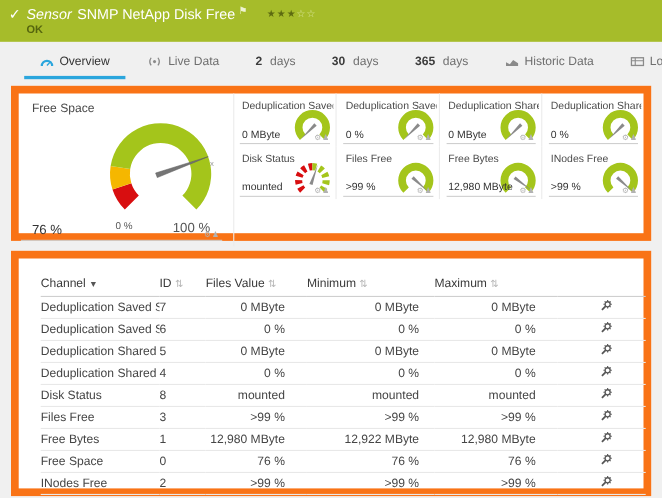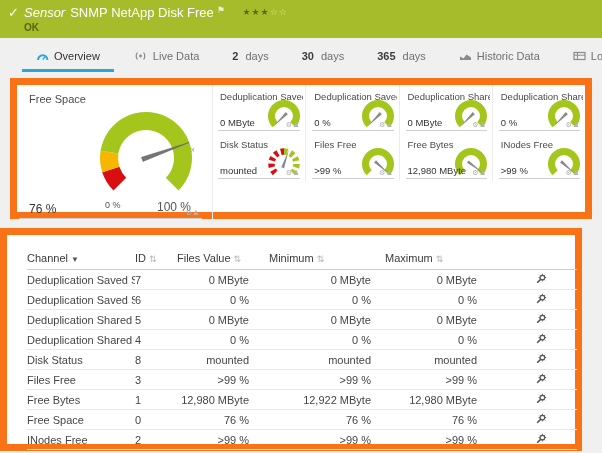--- a/index.html
+++ b/index.html
@@ -24,21 +24,21 @@
   .tabbar{position:absolute;left:0;top:38px;width:602px;height:34px;display:flex;align-items:flex-end;
           padding-left:36px;gap:33px;box-sizing:border-box;font-size:11px;color:#6f6f6f;}
   .tab{position:relative;display:flex;align-items:center;gap:5px;padding:10px 0;cursor:pointer;white-space:nowrap;}
   .tab .num{font-weight:bold;color:#3c3c3c;margin-right:2px;}
   .tab.active{color:#333;}
   .tab.active::after{content:"";position:absolute;left:-14px;right:-14px;bottom:0;height:3px;background:#2ba6dd;}
   .tico{display:inline-block;line-height:0;}
   
   .panel{position:absolute;background:#fff;border:7px solid #f97316;box-sizing:border-box;}
   #panel-gauges{left:10px;top:78px;width:582px;height:141px;}
-  #panel-table{left:0;top:228px;width:582px;height:223px;}
+  #panel-table{left:10px;top:228px;width:582px;height:223px;}
   
   .bigcell{position:absolute;left:0;top:0;width:195px;height:139px;border-right:1px solid #ececec;}
   .bigcell .blbl{position:absolute;left:12px;top:8px;font-size:11px;color:#4a4a4a;}
   .bigcell svg{position:absolute;left:62px;top:13px;}
   .bigcell .xmark{position:absolute;left:174px;top:61px;font-size:7px;color:#9a9a9a;}
   .bigcell .minl{position:absolute;left:88px;top:115px;font-size:9px;color:#555;}
   .bigcell .maxl{position:absolute;left:140px;top:115px;font-size:12px;color:#555;}
   .bigcell .bval{position:absolute;left:12px;top:117px;font-size:12px;color:#333;}
   .bigcell .bline{position:absolute;left:2px;right:10px;bottom:5px;border-bottom:1px solid #cfcfcf;}
   .bigcell .cicons{position:absolute;right:12px;bottom:7px;}

